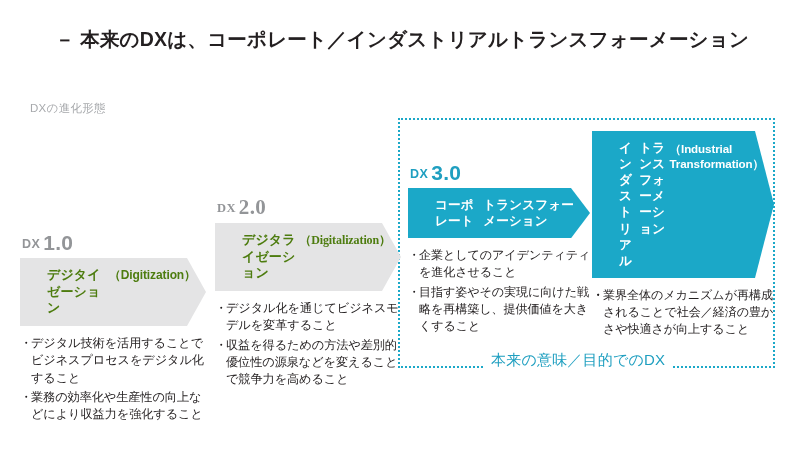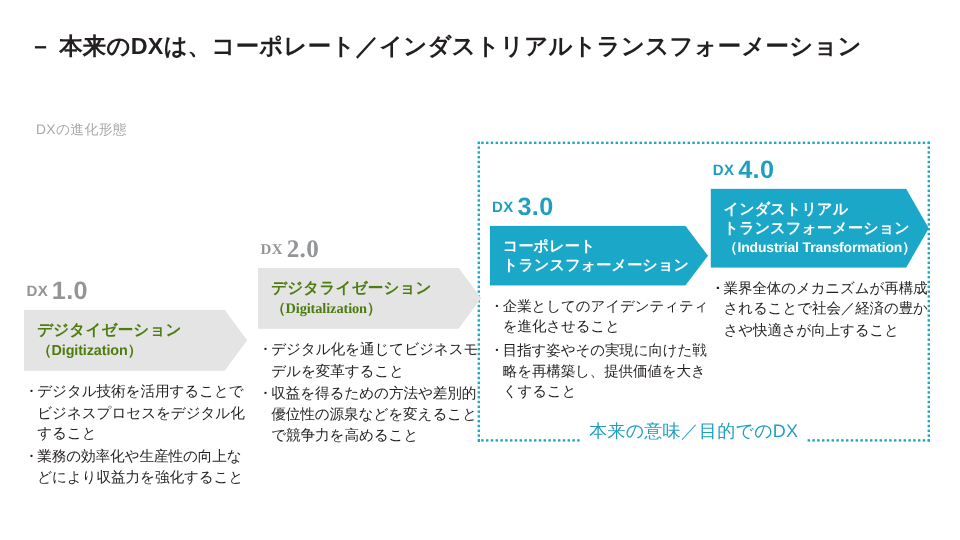--- a/index.html
+++ b/index.html
@@ -32,20 +32,21 @@
     white-space: nowrap;
   }
   #title-line-2 {
     font-size: 19.5px;
     font-weight: bold;
     letter-spacing: 0.2px;
     color: #231f20;
     line-height: 1.32;
     white-space: nowrap;
     margin-top: 3px;
+    text-align: center;
   }
   #subtitle {
     position: absolute;
     left: 30px;
     top: 101px;
     font-size: 11.5px;
     color: #a7a9ac;
     letter-spacing: 0.3px;
     white-space: nowrap;
   }
@@ -103,25 +104,25 @@
     letter-spacing: 0.3px;
     margin-left: 3px;
   }
   .stage--gray .stage-version { color: #939598; }
   .stage--teal .stage-version { color: #1f9fc0; }
 
   
   .stage-banner {
     position: relative;
     box-sizing: border-box;
-    padding: 9px 10px 9px 11px;
+    padding: 9px 10px 9px 27px;
     clip-path: polygon(0 0, calc(100% - 19px) 0, 100% 50%, calc(100% - 19px) 100%, 0 100%);
     min-height: 46px;
     display: flex;
-    flex-direction: column;
+    flex-direction: row;
     justify-content: center;
   }
   .stage--gray .stage-banner {
     background: #e4e4e5;
     color: #4d7c0f;
     width: 186px;
   }
   .stage--teal .stage-banner {
     background: #1ba8c8;
     color: #ffffff;
@@ -212,23 +213,20 @@
     <div class="banner-jp">コーポレート</div>
     <div class="banner-jp">トランスフォーメーション</div>
   </div>
   <ul class="stage-bullets">
     <li><span class="bullet-dot">・</span><span>企業としてのアイデンティティを進化させること</span></li>
     <li><span class="bullet-dot">・</span><span>目指す姿やその実現に向けた戦略を再構築し、提供価値を大きくすること</span></li>
   </ul>
 </div>
 
 <div class="stage stage--teal" id="stage-3">
-  <div class="stage-version">
-    <span class="dx-word">DX</span><span class="dx-num">4.0</span>
-  </div>
   <div class="stage-banner">
     <div class="banner-jp">インダストリアル</div>
     <div class="banner-jp">トランスフォーメーション</div>
     <div class="banner-en">（Industrial Transformation）</div>
   </div>
   <ul class="stage-bullets">
     <li><span class="bullet-dot">・</span></li>
     <li><span class="bullet-dot">・</span><span>業界全体のメカニズムが再構成されることで社会／経済の豊かさや快適さが向上すること</span></li>
   </ul>
 </div>

